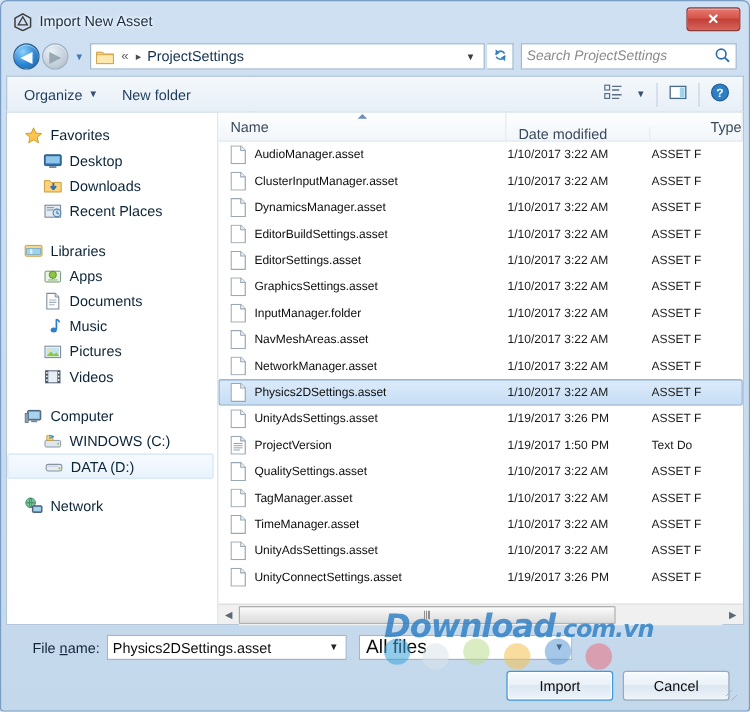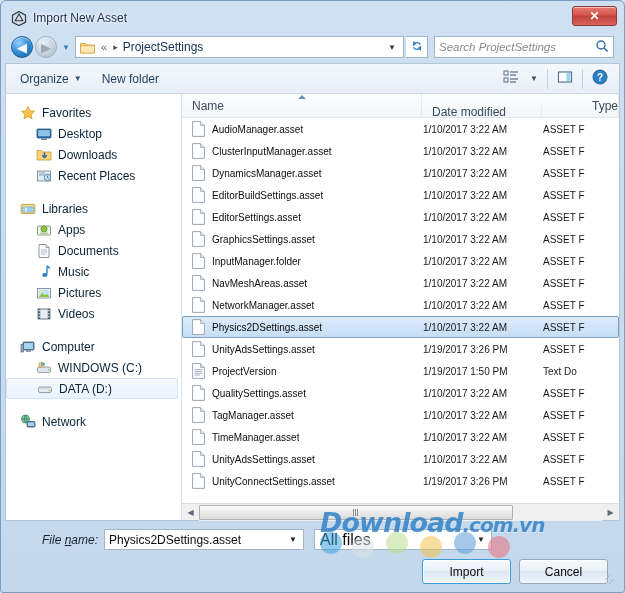--- a/index.html
+++ b/index.html
@@ -197,21 +197,21 @@
     border:1px solid #b0b0b0; border-radius:1px;
     display:flex;align-items:center;justify-content:center;
     cursor:pointer;
   }
   .grip { width:6px;height:7px;
     background: repeating-linear-gradient(to right,#8e8e8e 0 1px,transparent 1px 2px);
   }
   
   .footer { flex:0 0 auto; padding: 8px 10px 4px 10px; position:relative; }
   .fn-row { display:flex; align-items:center; gap:6px; }
-  .fn-label { font-size:12px; color:#13243a; white-space:nowrap; margin-left:27px;font-style:italic;}
+  .fn-label { font-size:12px; color:#13243a; white-space:nowrap; margin-left:12px;}
   .fn-label u { text-decoration: underline; }
   .fn-input {
     flex:0 0 200px; height:21px; background:#fff;
     border:1px solid #9fb6cd; display:flex; align-items:center;
     padding:0 2px 0 4px;
   }
   .fn-input input {
     flex:1 1 auto; border:none; outline:none; min-width:0;
     font-family:"Liberation Sans",sans-serif; font-size:12px; color:#0b0b0b;
   }

